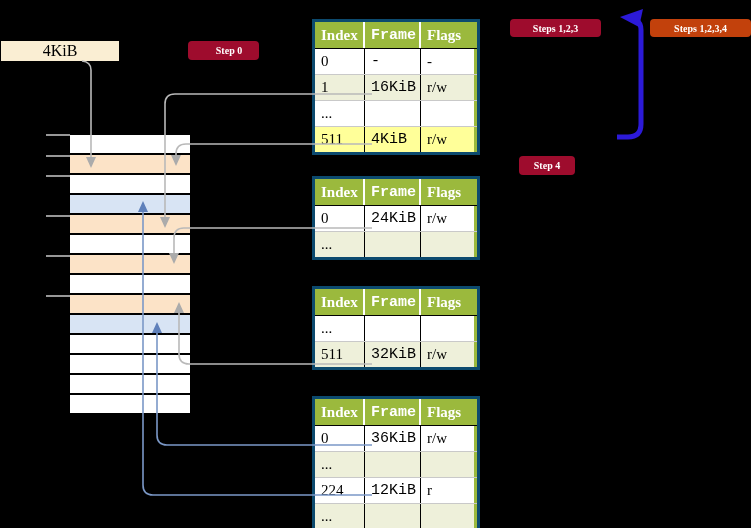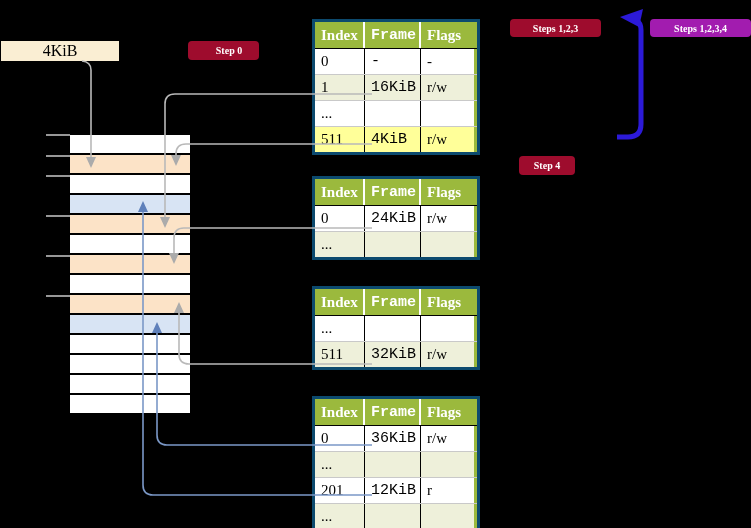--- a/index.html
+++ b/index.html
@@ -5,21 +5,21 @@
   html,body{margin:0;padding:0;background:#000;}
   #stage{position:relative;width:751px;height:528px;background:#000;overflow:hidden;
          font-family:"Liberation Serif","DejaVu Serif",serif;}
   
   .pagesize-label{position:absolute;left:1px;top:41px;width:118px;height:20px;
     background:#faeed3;color:#000;font-size:16px;display:flex;align-items:center;justify-content:center;}
   
   .badge{position:absolute;color:#fff;font-size:10px;border-radius:4px;
     display:flex;align-items:center;justify-content:center;white-space:nowrap;font-weight:bold;}
   .badge-red{background:#9e0c2d;}
-  .badge-blue{background:#a21caf;}
+  .badge-blue{background:#c2410c;}
   #badge-step0{left:188px;top:41px;width:60px;height:19px;padding-left:11px;}
   #badge-steps123{left:510px;top:19px;width:91px;height:18px;}
   #badge-steps1234{left:650px;top:19px;width:101px;height:18px;}
   #badge-step4{left:519px;top:156px;width:56px;height:19px;}
   
   #memory-column{position:absolute;left:68px;top:133px;width:124px;box-sizing:border-box;
     border:2px solid #000;}
   .mrow{height:18px;border-bottom:2px solid #000;}
   .mrow:last-child{border-bottom:none;}
   .tick{position:absolute;left:46px;width:24px;height:2px;background:#979797;}
@@ -150,21 +150,21 @@
         <div class="bcell c-index row-white">0</div>
         <div class="bcell c-frame row-white">36KiB</div>
         <div class="bcell c-flags row-white">r/w</div>
       </div>
       <div class="brow">
         <div class="bcell c-index row-green">...</div>
         <div class="bcell c-frame row-green"></div>
         <div class="bcell c-flags row-green"></div>
       </div>
       <div class="brow">
-        <div class="bcell c-index row-white">201</div>
+        <div class="bcell c-index row-white">224</div>
         <div class="bcell c-frame row-white">12KiB</div>
         <div class="bcell c-flags row-white">r</div>
       </div>
       <div class="brow">
         <div class="bcell c-index row-green">...</div>
         <div class="bcell c-frame row-green"></div>
         <div class="bcell c-flags row-green"></div>
       </div>
     </div>
 

